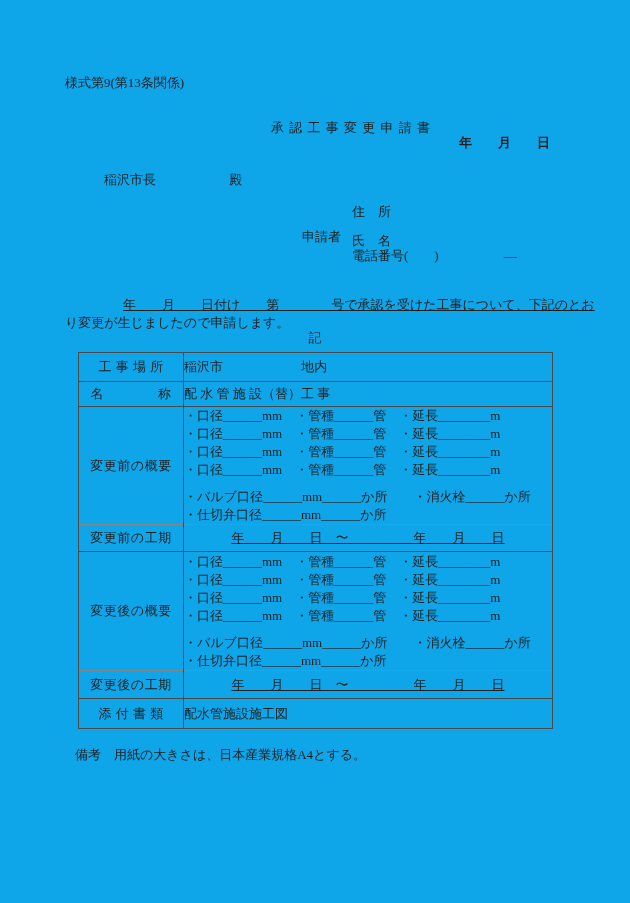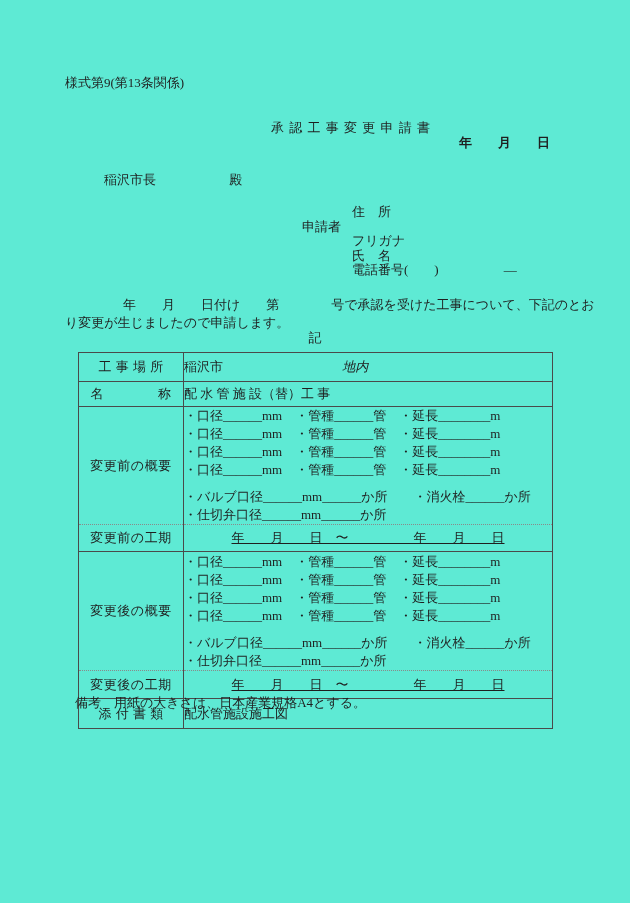--- a/index.html
+++ b/index.html
@@ -4,21 +4,21 @@
 <style>
   html, body {
     margin: 0;
     padding: 0;
     background: #ffffff;
   }
   .page {
     position: relative;
     width: 630px;
     height: 903px;
-    background: #5eead4;
+    background: #0ea5e9;
     font-family: "Liberation Serif", "DejaVu Serif", serif;
     color: #1f1f1f;
     font-size: 13px;
     line-height: 14px;
     overflow: hidden;
   }
   .form-number {
     position: absolute;
     left: 65px;
     top: 76px;
@@ -47,21 +47,21 @@
     margin-left: 70px;
   }
   .applicant-block {
     position: absolute;
     left: 302px;
     top: 205px;
     display: flex;
     align-items: flex-start;
   }
   .applicant-label {
-    margin-top: 15px;
+    margin-top: 25px;
     margin-right: 11px;
     white-space: nowrap;
     text-align: center;
   }
   .applicant-lines {
     line-height: 14.5px;
     white-space: nowrap;
   }
   .applicant-lines .blank-line {
     height: 14.5px;
@@ -69,20 +69,21 @@
   .body-para {
     position: absolute;
     left: 65px;
     top: 296px;
     width: 510px;
     line-height: 17.5px;
   }
   .body-line-1 {
     margin-left: 58px;
     white-space: nowrap;
+    text-decoration: underline;
   }
   .ki-heading {
     position: absolute;
     top: 331px;
     left: 0;
     width: 100%;
     text-align: center;
   }
   table.form-table {
     position: absolute;
@@ -121,27 +122,26 @@
     white-space: nowrap;
     text-decoration: underline;
   }
   tr.dashed-sep td {
     border-bottom: 1px dotted #8a8a8a;
   }
   tr.dashed-sep + tr td {
     border-top: 1px dotted #8a8a8a;
   }
   .loc-suffix {
-    margin-left: 116px;
-    font-style: italic;
+    margin-left: 75px;
   }
   .remarks-note {
     position: absolute;
     left: 75px;
-    top: 696px;
+    top: 748px;
   }
 </style>
 </head>
 <body>
 
 <div class="page">
 
   <div class="form-number">様式第9(第13条関係)</div>
 
   <div class="doc-title">承 認 工 事 変 更 申 請 書</div>
@@ -151,21 +151,20 @@
   <div class="addressee-line">
     <span>稲沢市長</span>
     <span class="honorific">殿</span>
   </div>
 
   <div class="applicant-block">
     <div class="applicant-label">申請者</div>
     <div class="applicant-lines">
       <div>住　所</div>
       <div class="blank-line"></div>
-      <div>フリガナ</div>
       <div>氏　名</div>
       <div>電話番号(　　)　　　　　―</div>
     </div>
   </div>
 
   <div class="body-para">
     <div class="body-line-1">年　　月　　日付け　　第　　　　号で承認を受けた工事について、下記のとお</div>
     <div class="body-line-2">り変更が生じましたので申請します。</div>
   </div>
 

